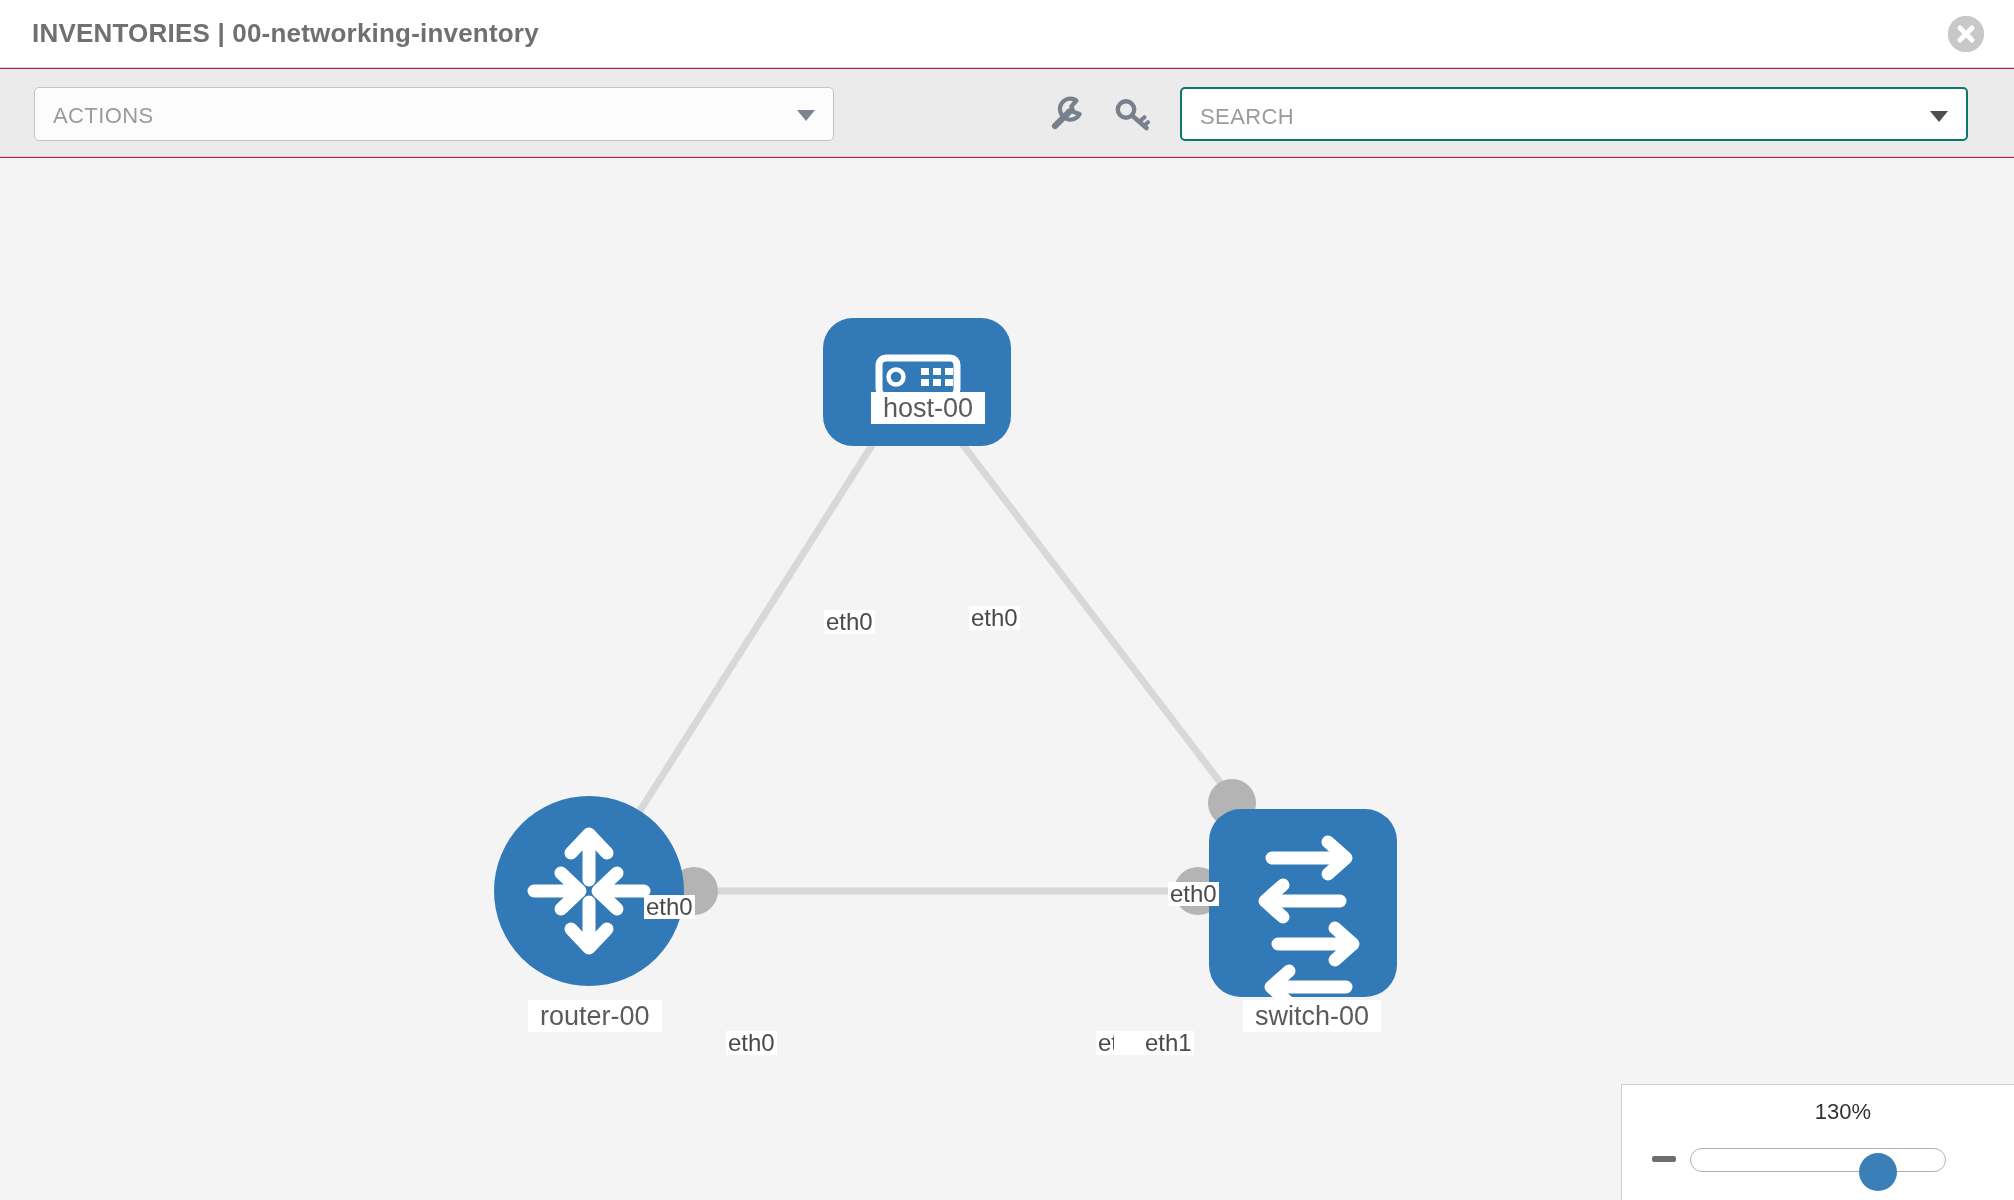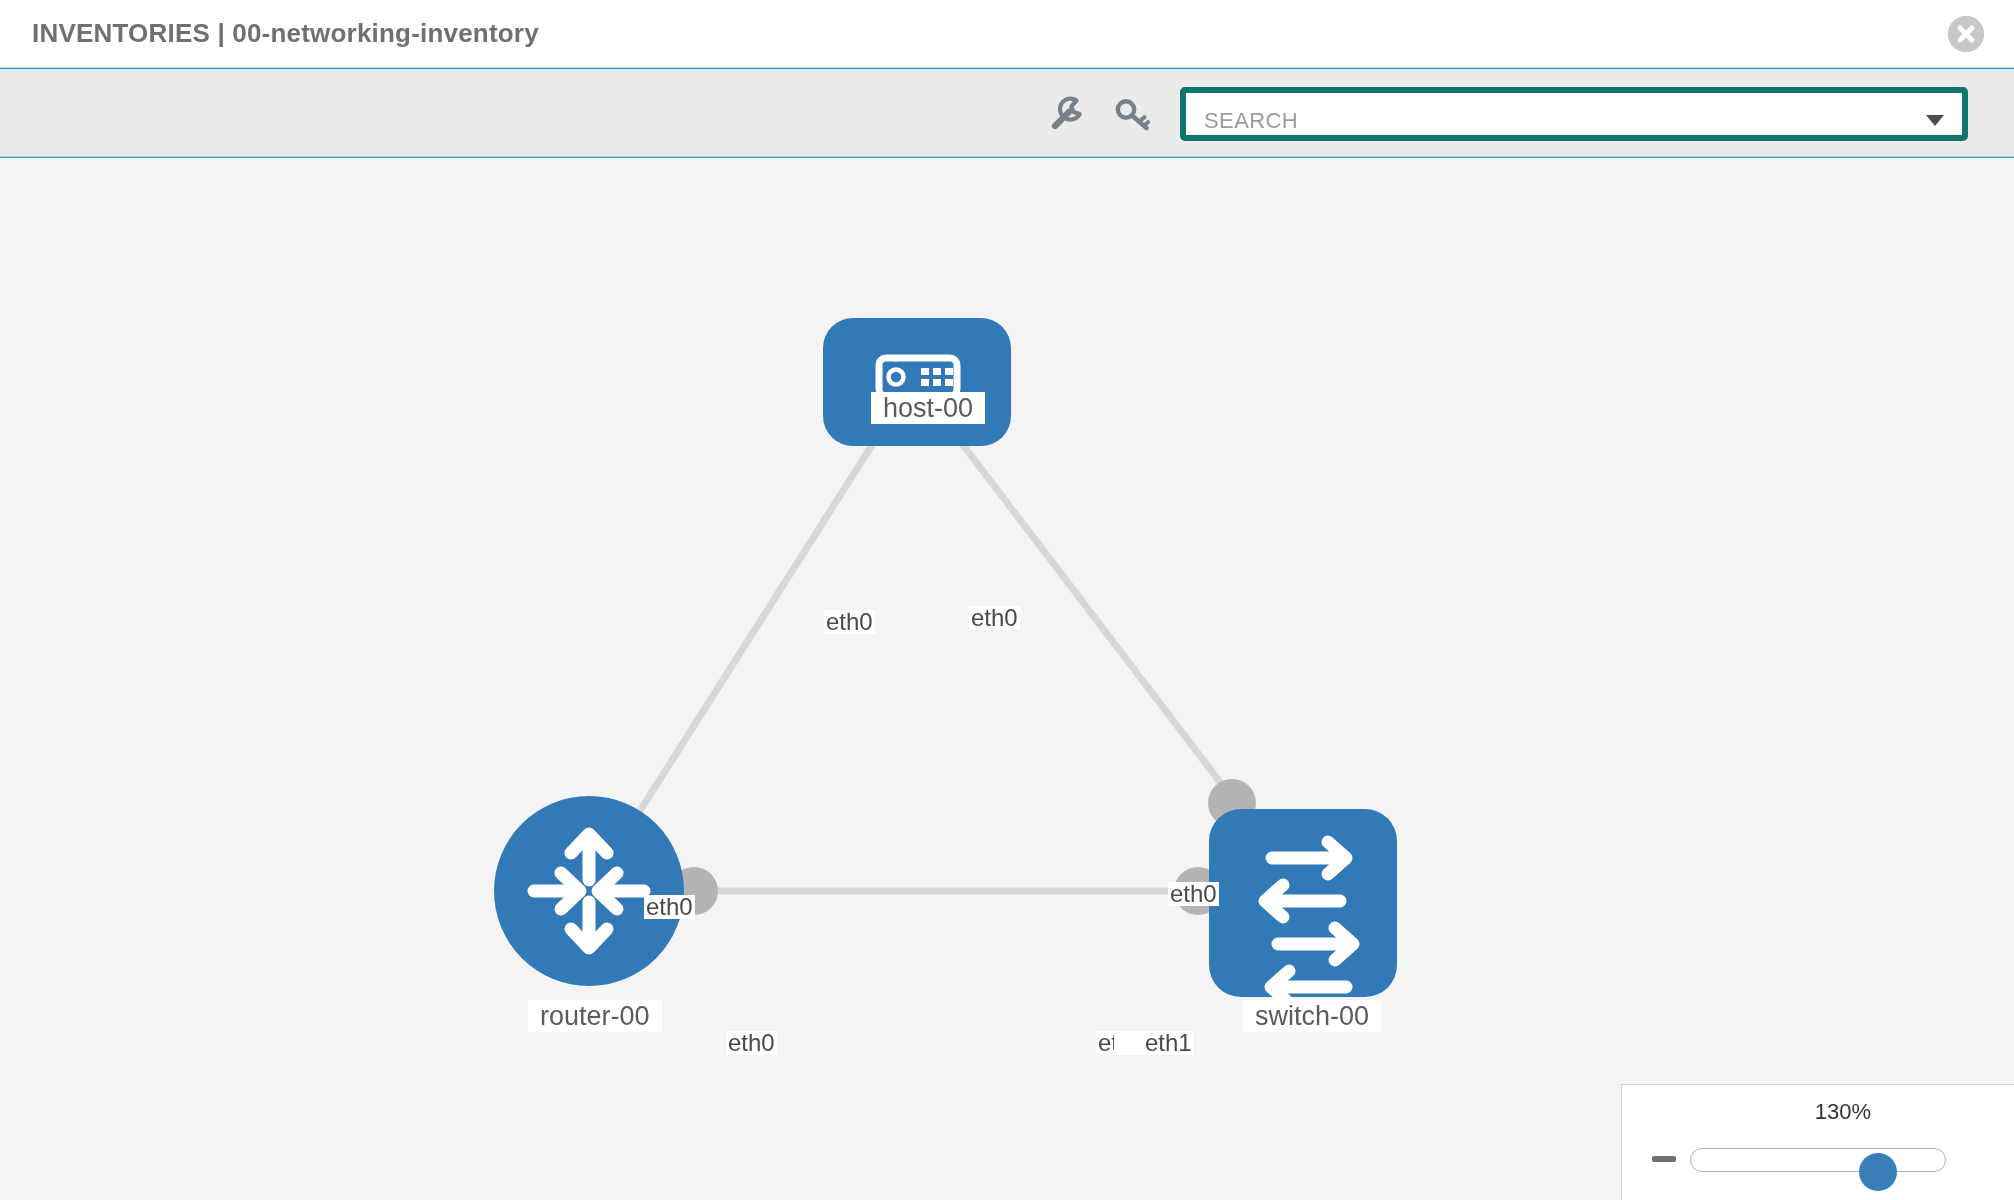--- a/index.html
+++ b/index.html
@@ -9,21 +9,21 @@
     height: 1200px;
     overflow: hidden;
     background: #ffffff;
     font-family: "Liberation Sans", sans-serif;
   }
 
   #app {
     position: relative;
     width: 2014px;
     height: 1200px;
-    background: #0ea5e9;
+    background: #be185d;
   }
 
   
   .header {
     position: absolute;
     left: 0; top: 0;
     width: 2014px;
     height: 68px;
     background: #ffffff;
     border-bottom: 1px solid #d7d7d7;
@@ -97,21 +97,21 @@
   .tool-icon.wrench { left: 1046px; }
   .tool-icon.key    { left: 1113px; }
 
   .search-select {
     position: absolute;
     left: 1180px;
     top: 18px;
     width: 788px;
     height: 54px;
     background: #ffffff;
-    border: 6px solid #0f766e;
+    border: 2px solid #0f766e;
     border-radius: 5px;
   }
   .search-select .sel-label {
     position: absolute;
     left: 18px;
     top: 15px;
     font-size: 22px;
     color: #9b9b9b;
     letter-spacing: 0.4px;
   }
@@ -218,20 +218,24 @@
     <div class="close-btn">
       <svg width="36" height="36" viewBox="0 0 36 36">
         <circle cx="18" cy="18" r="18" fill="#c8c8c8"></circle>
         <path d="M12 12 L24 24 M24 12 L12 24" stroke="#ffffff" stroke-width="5" stroke-linecap="round"></path>
       </svg>
     </div>
   </div>
 
   <div class="toolbar">
 
+    <div class="actions-select">
+      <span class="sel-label">ACTIONS</span>
+      <span class="caret"></span>
+    </div>
 
     <div class="tool-icon wrench">
       <svg width="40" height="38" viewBox="0 0 40 38">
         <path d="M30.5 5.5 a10.5 10.5 0 1 0 3.2 13.6 l-6.0 -2.0 -2.4 -5.6 z" fill="none" stroke="#78808c" stroke-width="4.2" stroke-linecap="round" stroke-linejoin="round"></path>
         <path d="M23.5 16.5 L9.0 31.0" stroke="#78808c" stroke-width="6.2" stroke-linecap="round"></path>
       </svg>
     </div>
 
     <div class="tool-icon key">
       <svg width="40" height="38" viewBox="0 0 40 38">

